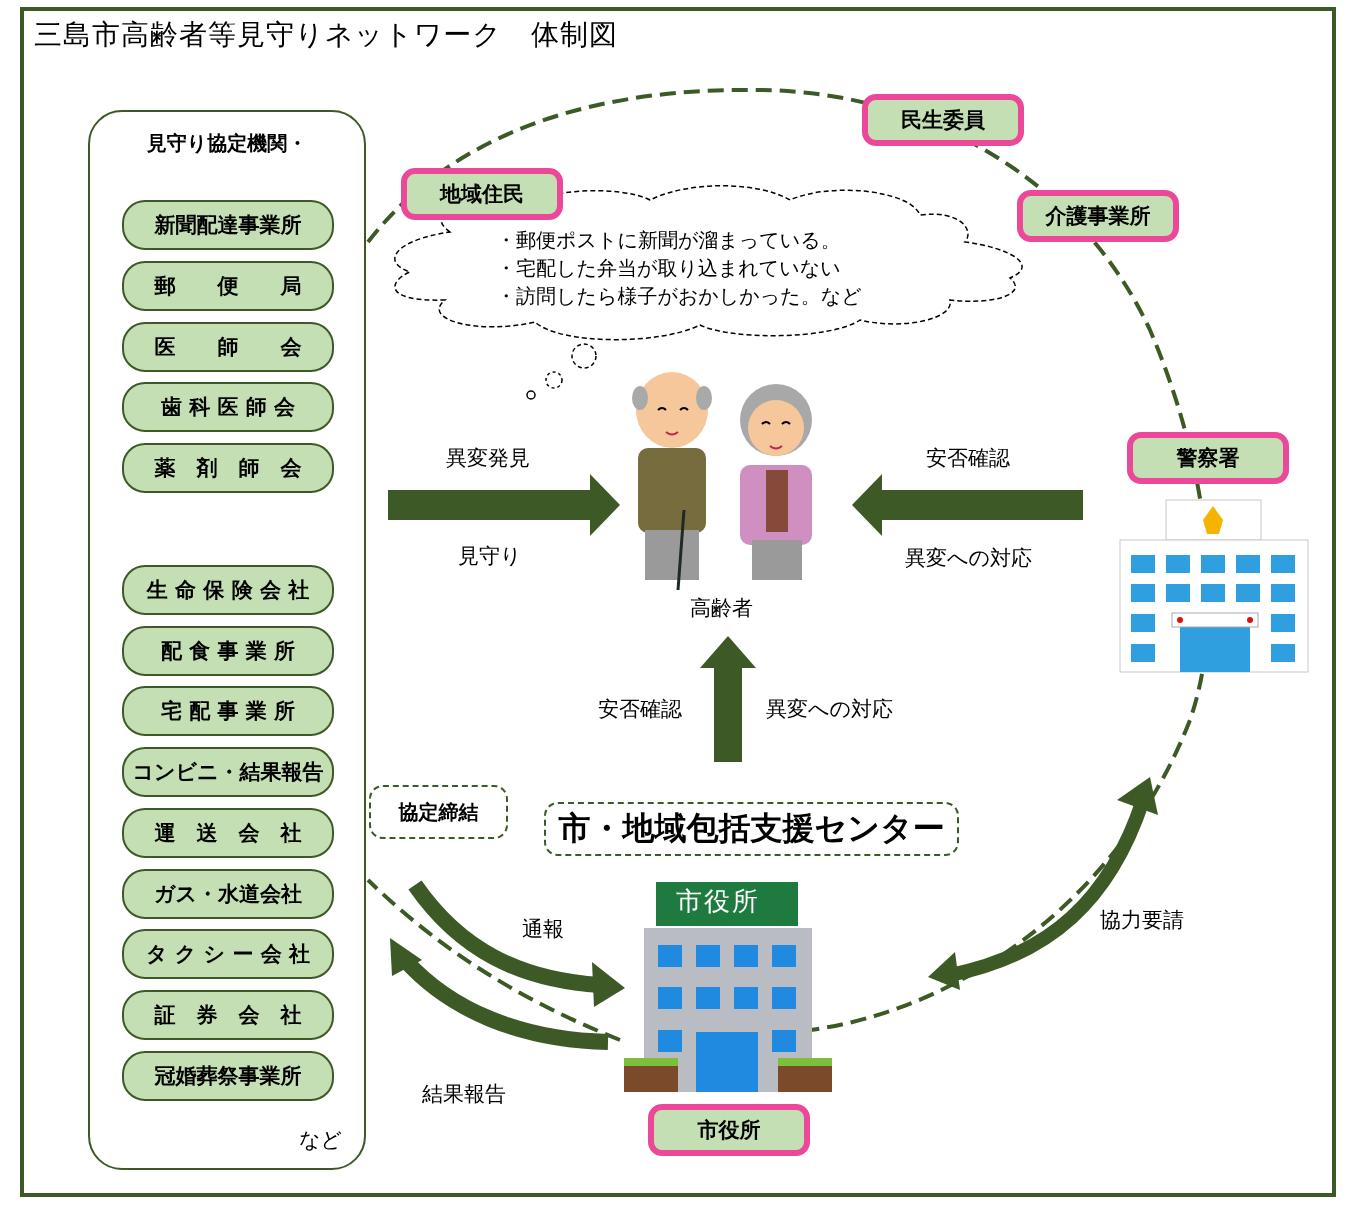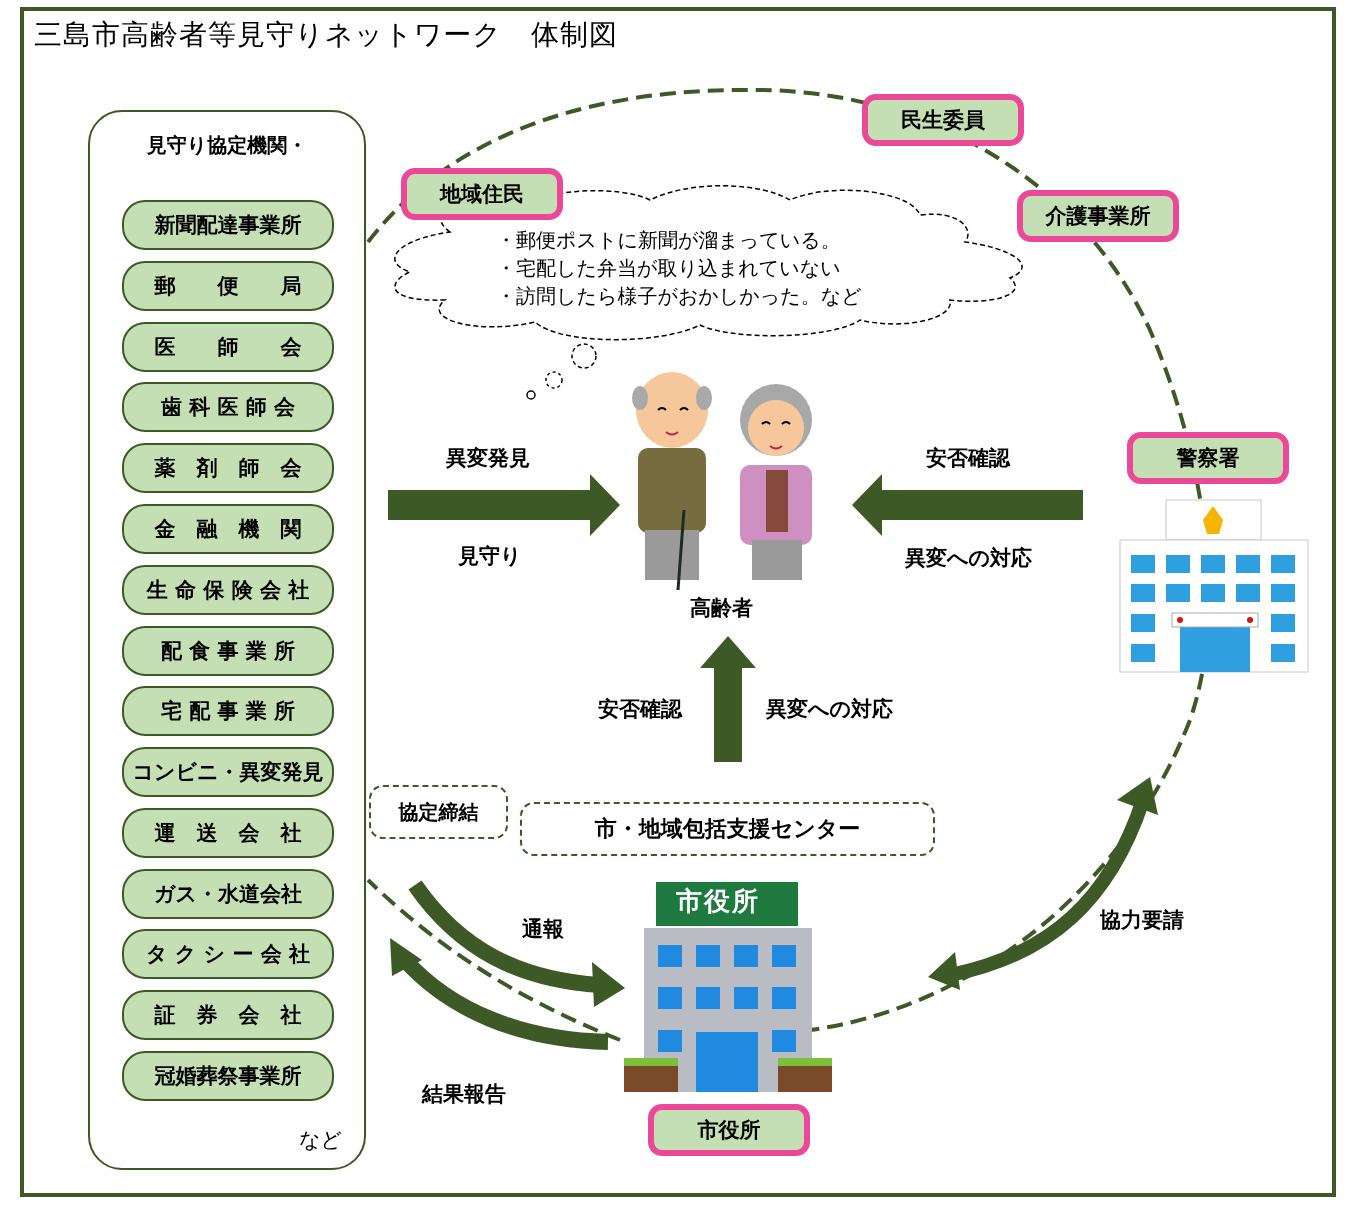--- a/index.html
+++ b/index.html
@@ -5,32 +5,32 @@
   html, body { margin: 0; padding: 0; background: #ffffff; }
   body { width: 1354px; height: 1226px; position: relative; overflow: hidden;
          font-family: "DejaVu Sans", "Liberation Sans", sans-serif; color: #000; }
   .frame { position: absolute; left: 20px; top: 7px; width: 1316px; height: 1190px;
            border: 4px solid #3d5a26; box-sizing: border-box; }
   .title { position: absolute; left: 34px; top: 16px; font-size: 28px; letter-spacing: 1px; }
   svg.bg { position: absolute; left: 0; top: 0; }
   .org-panel { position: absolute; left: 88px; top: 110px; width: 278px; height: 1060px;
                border: 2px solid #3d5a26; border-radius: 34px; box-sizing: border-box; background: transparent; }
   .org-title { position: absolute; left: 0; width: 100%; top: 18px; text-align: center;
-               font-size: 20px; font-weight: bold; line-height: 30px; }
+               font-size: 20px; font-weight: bold; line-height: 30px; font-family: Liberation Mono, monospace; }
   .org-item { position: absolute; left: 32px; width: 212px; height: 50px;
               background: #c5dfb4; border: 2px solid #3d5a26; border-radius: 23px;
               box-sizing: border-box; display: flex; align-items: center; justify-content: center;
               font-size: 21px; font-weight: bold; white-space: pre; }
   .org-etc { position: absolute; right: 22px; bottom: 14px; font-size: 21px; font-weight: normal; }
   .node { position: absolute; background: #c5dfb4; border: 6px solid #ec4899; border-radius: 14px;
           box-sizing: border-box; display: flex; align-items: center; justify-content: center;
           font-size: 21px; font-weight: bold; }
   .dash-box { position: absolute; border: 2px dashed #3d5a26; border-radius: 14px; box-sizing: border-box;
               display: flex; align-items: center; justify-content: center; font-weight: bold; background: #fff; }
-  .label { position: absolute; font-size: 21px; font-weight: bold; white-space: nowrap; text-align: center; }
+  .label { position: absolute; font-size: 21px; font-weight: normal; white-space: nowrap; text-align: center; }
   .cloud-text { position: absolute; left: 496px; top: 226px; font-size: 20px; font-weight: normal; line-height: 28px; }
   .cloud-text div { white-space: nowrap; }
 </style>
 </head>
 <body>
 
 <div class="frame"></div>
 <div class="title">三島市高齢者等見守りネットワーク　体制図</div>
 
 <svg class="bg" width="1354" height="1226">
@@ -129,25 +129,24 @@
 
 <div class="org-panel">
   <div class="org-title">
     <div>見守り協定機関・</div>
   </div>
   <div class="org-item" style="top:88px">新聞配達事業所</div>
   <div class="org-item" style="top:149px">郵　　便　　局</div>
   <div class="org-item" style="top:210px">医　　師　　会</div>
   <div class="org-item" style="top:270px">歯 科 医 師 会</div>
   <div class="org-item" style="top:331px">薬　剤　師　会</div>
-  <div class="org-item" style="top:392px">金　融　機　関</div>
   <div class="org-item" style="top:453px">生 命 保 険 会 社</div>
   <div class="org-item" style="top:514px">配 食 事 業 所</div>
   <div class="org-item" style="top:574px">宅 配 事 業 所</div>
-  <div class="org-item" style="top:635px">コンビニ・異変発見</div>
+  <div class="org-item" style="top:635px">コンビニ・結果報告</div>
   <div class="org-item" style="top:696px">運　送　会　社</div>
   <div class="org-item" style="top:757px">ガス・水道会社</div>
   <div class="org-item" style="top:817px">タ ク シ ー 会 社</div>
   <div class="org-item" style="top:878px">証　券　会　社</div>
   <div class="org-item" style="top:939px">冠婚葬祭事業所</div>
   <div class="org-etc">など</div>
 </div>
 
 <div class="node" style="left:401px;top:130px;width:162px;height:52px;margin-top:38px;">地域住民</div>
 <div class="node" style="left:862px;top:94px;width:162px;height:52px;">民生委員</div>
@@ -167,13 +166,13 @@
 <div class="label" style="left:458px;top:542px;">見守り</div>
 <div class="label" style="left:926px;top:444px;">安否確認</div>
 <div class="label" style="left:905px;top:544px;">異変への対応</div>
 <div class="label" style="left:598px;top:695px;">安否確認</div>
 <div class="label" style="left:766px;top:695px;">異変への対応</div>
 <div class="label" style="left:522px;top:915px;">通報</div>
 <div class="label" style="left:422px;top:1040px;margin-top:40px;">結果報告</div>
 <div class="label" style="left:1100px;top:906px;">協力要請</div>
 
 <div class="dash-box" style="left:369px;top:785px;width:139px;height:54px;font-size:20px;">協定締結</div>
-<div class="dash-box" style="left:520px;top:802px;width:415px;height:54px;font-size:22px;">市・地域包括支援センター</div>
+<div class="dash-box" style="left:544px;top:802px;width:415px;height:54px;font-size:32px;">市・地域包括支援センター</div>
 
 </body></html>

